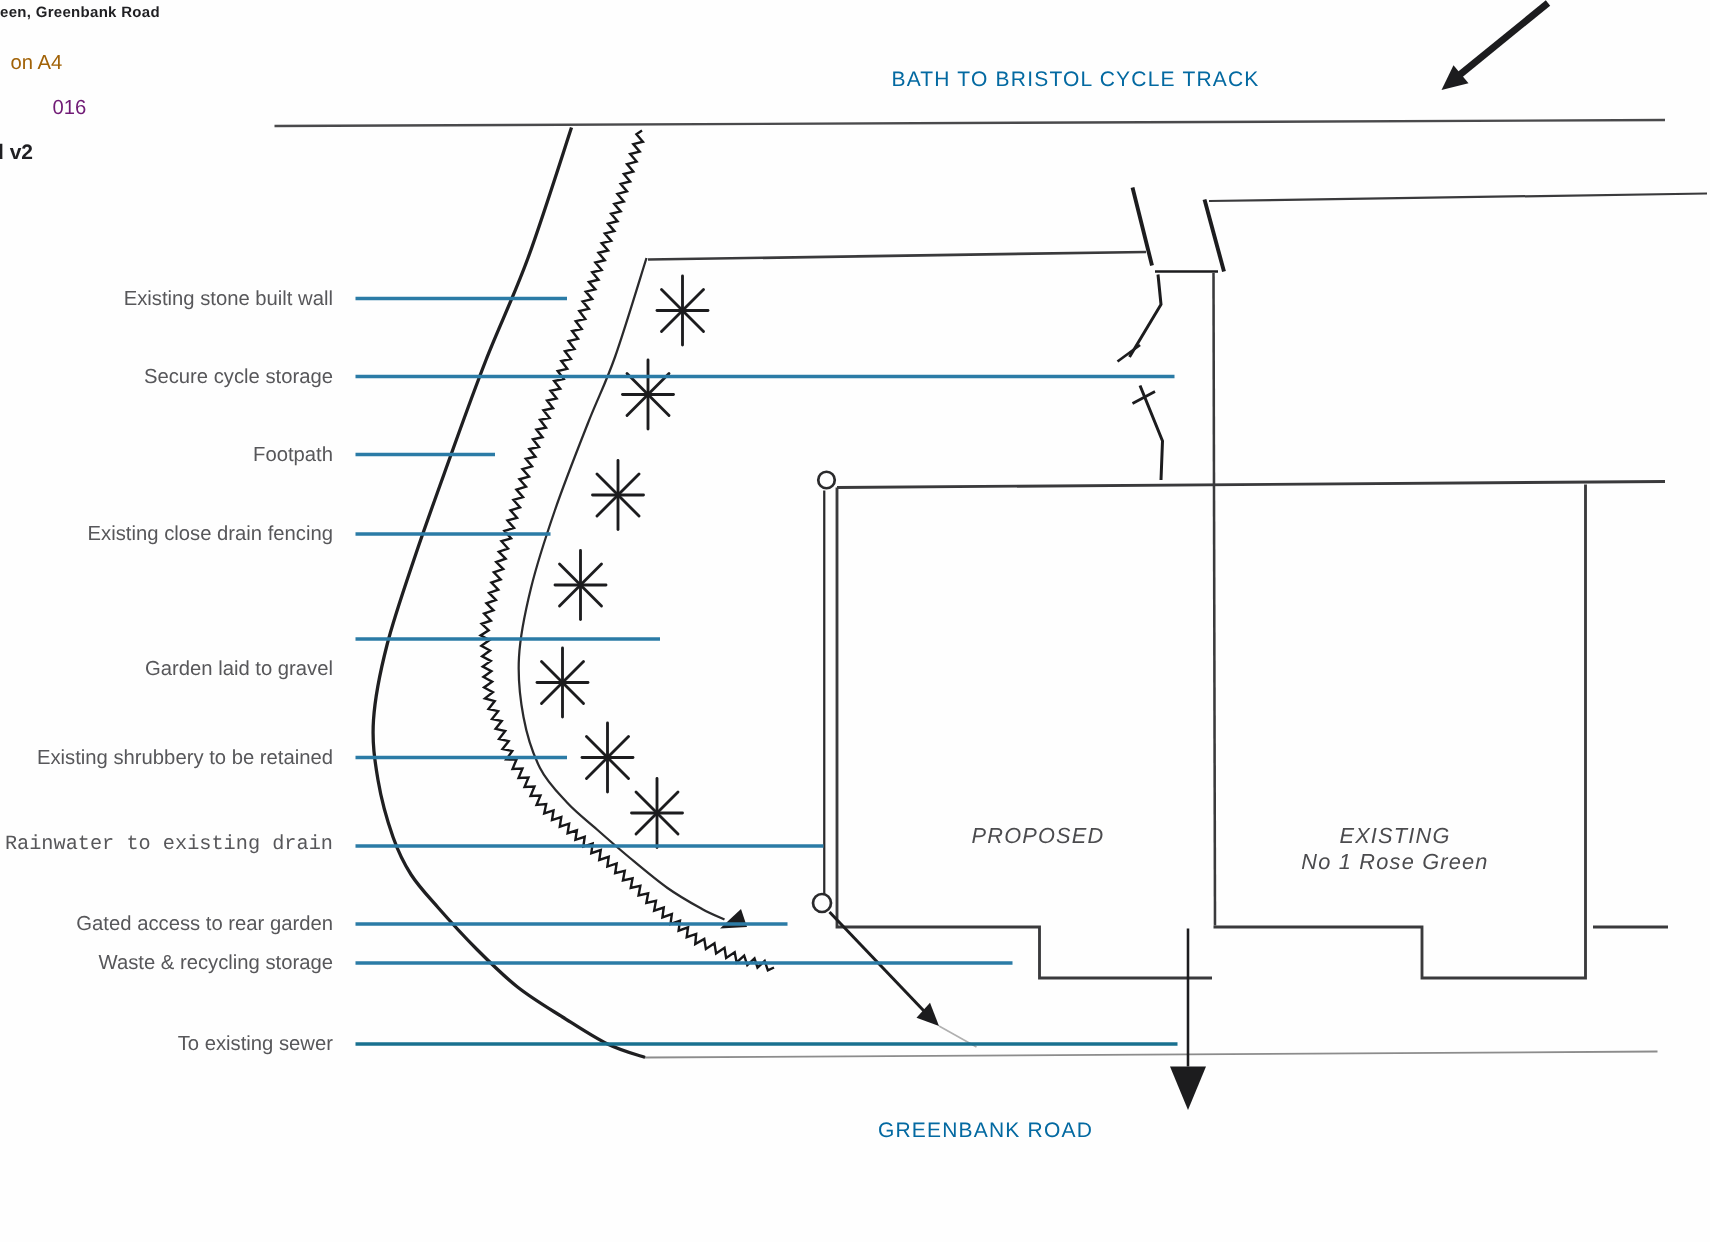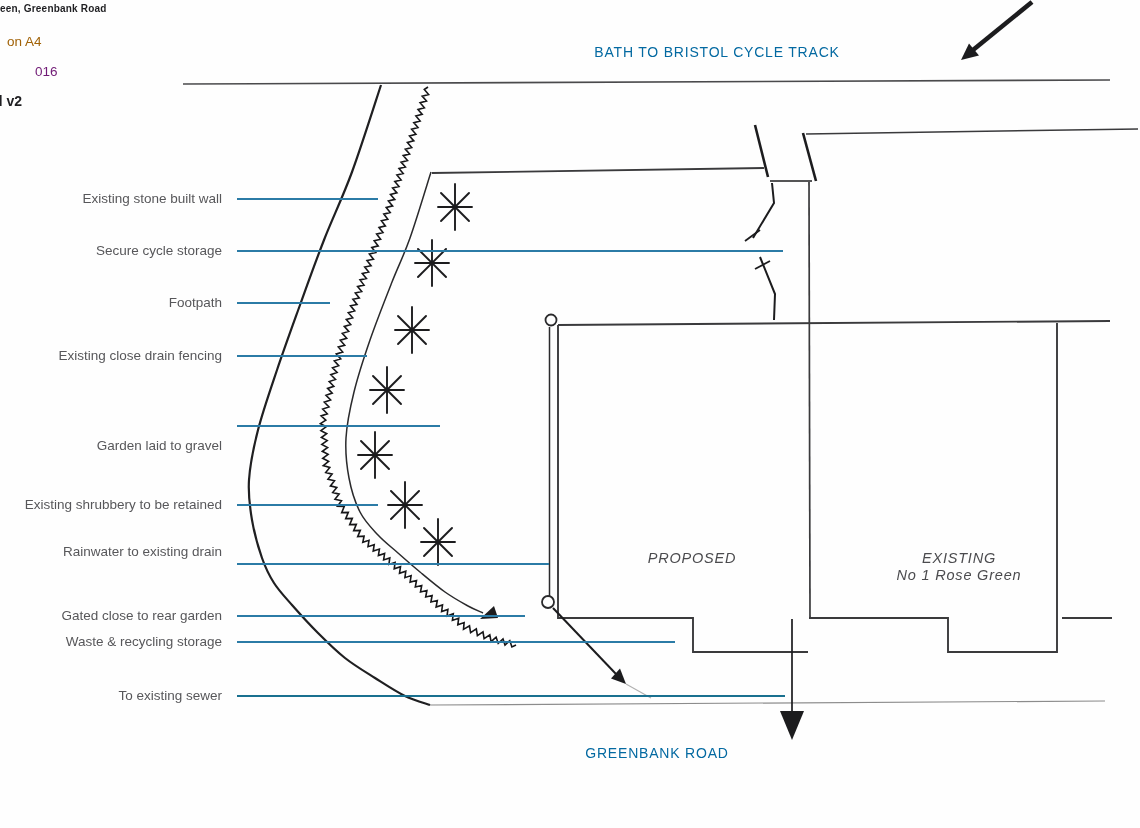--- a/index.html
+++ b/index.html
@@ -142,30 +142,30 @@
     <div class="meta-line m1">een, Greenbank Road</div>
     <div class="meta-line m2">on A4</div>
     <div class="meta-line m3">016</div>
     <div class="meta-line m4">d v2</div>
   </div>
 
   <div class="txt big-title" style="left:717px;top:44px;">BATH TO BRISTOL CYCLE TRACK</div>
   <div class="txt big-title" style="left:657px;top:745px;">GREENBANK ROAD</div>
 
   <div class="txt bldg" style="left:692px;top:550px;">PROPOSED</div>
-  <div class="txt bldg" style="left:959px;top:550px;">
+  <div class="txt bldg" style="left:930px;top:550px;">
     <div>EXISTING</div>
     <div>No 1 Rose Green</div>
   </div>
 
   <div id="labels-layer">
       <div class="plan-label" style="top: 189px;">Existing stone built wall</div>
       <div class="plan-label" style="top: 241px;">Secure cycle storage</div>
       <div class="plan-label" style="top: 293px;">Footpath</div>
       <div class="plan-label" style="top: 346px;">Existing close drain fencing</div>
       <div class="plan-label" style="top: 392px; margin-top: 44px;">Garden laid to gravel</div>
       <div class="plan-label" style="top: 495px;">Existing shrubbery to be retained</div>
-      <div class="plan-label" style="top: 542px;">Rainwater to existing drain</div>
-      <div class="plan-label" style="top: 606px;">Gated close to rear garden</div>
+      <div class="plan-label" style="top: 554px; font-family: Liberation Mono, monospace;">Rainwater to existing drain</div>
+      <div class="plan-label" style="top: 606px;">Gated access to rear garden</div>
       <div class="plan-label" style="top: 632px;">Waste &amp; recycling storage</div>
       <div class="plan-label" style="top: 686px;">To existing sewer</div>
     </div>
 </div>
 
 </body></html>

